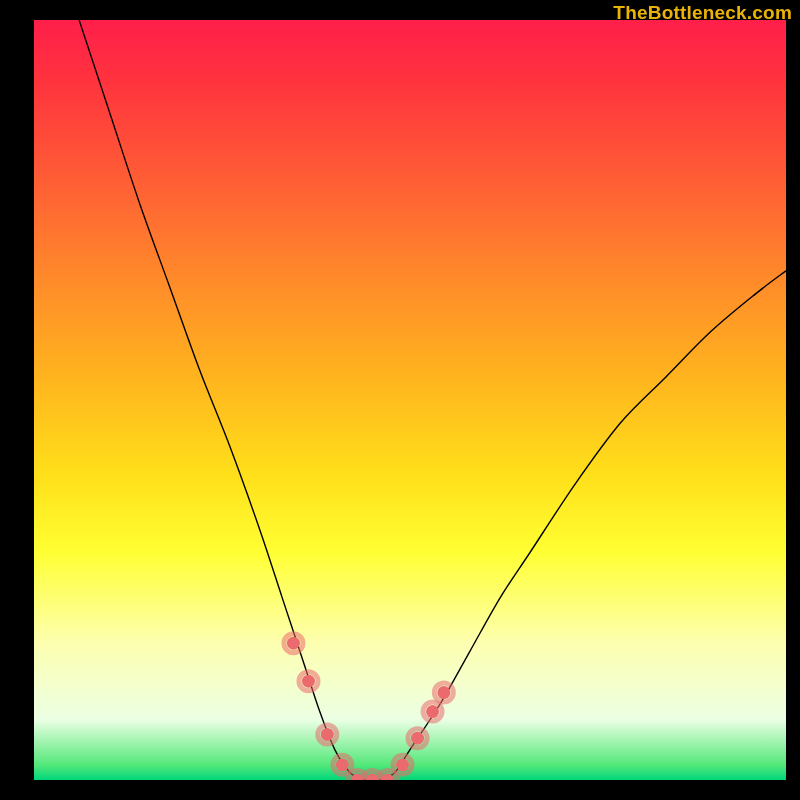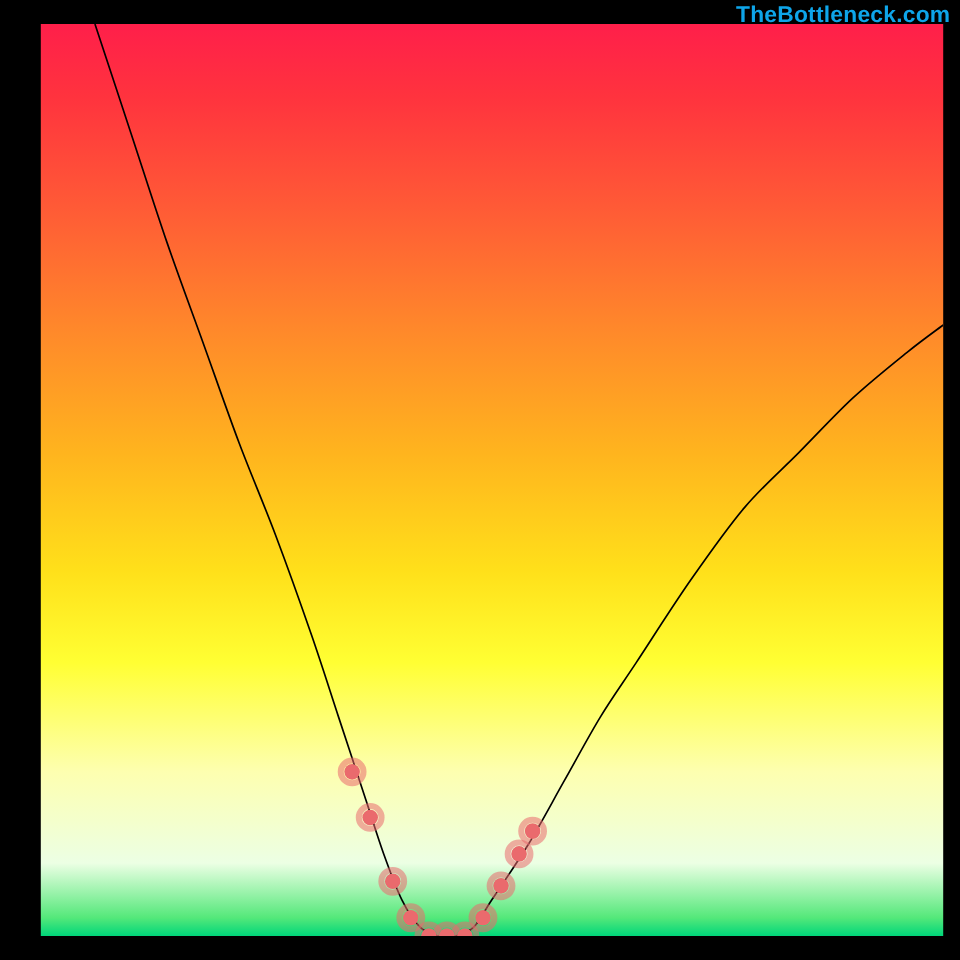--- a/index.html
+++ b/index.html
@@ -29,21 +29,21 @@
       #ecffe4 92%,
       #54e87a 98%,
       #00d67a 100%);
   }
   .watermark {
     position: absolute;
     top: 2px;
     right: 8px;
     font-size: 19px;
     font-weight: 600;
-    color: #0ea5e9;
+    color: #eab308;
     letter-spacing: 0.2px;
     z-index: 10;
     user-select: none;
   }
   svg.overlay {
     position: absolute;
     left: 0;
     top: 0;
     width: 752px;
     height: 760px;

